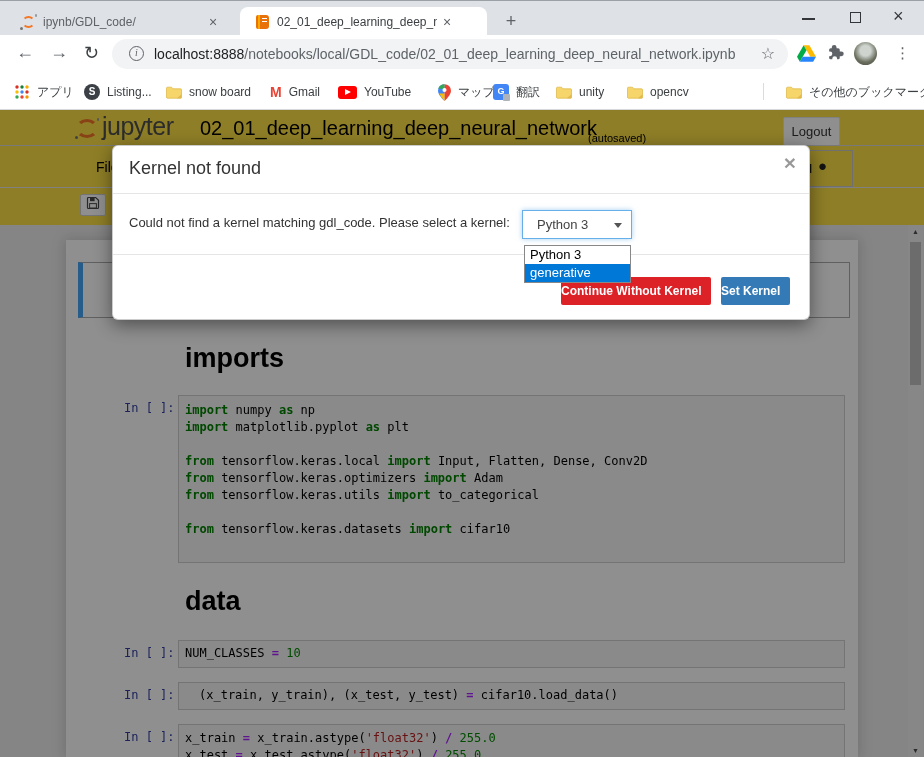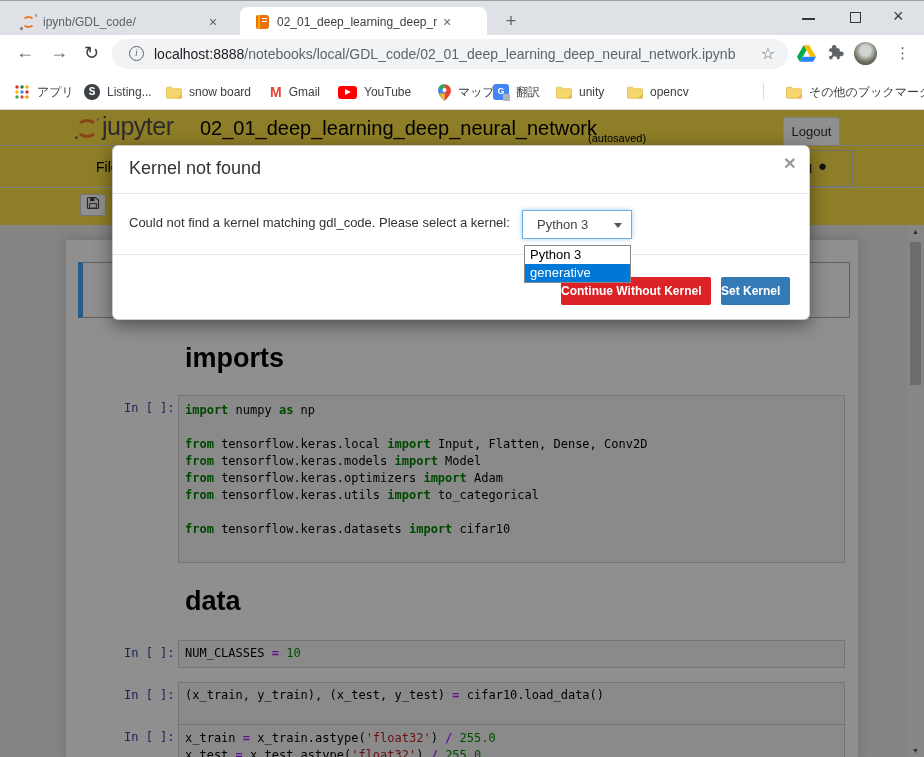--- a/index.html
+++ b/index.html
@@ -68,21 +68,21 @@
   .jp-selcell{position:absolute;left:78px;top:152px;width:772px;height:56px;background:#fff;border:1px solid #ababab;border-left:5px solid #42A5F5;box-sizing:border-box;cursor:pointer}
   .jp-h1{position:absolute;font-size:27px;font-weight:bold;color:#000;font-family:"Liberation Sans",sans-serif}
   .h1-imports{left:185px;top:233px}
   .h1-data{left:185px;top:476px}
   .prompt{position:absolute;font-family:"DejaVu Sans Mono",monospace;font-size:12px;color:#303F9F;white-space:pre}
   .p1{left:124px;top:291px}.p2{left:124px;top:536px}.p3{left:124px;top:578px}.p4{left:124px;top:620px}
   .cm{position:absolute;left:178px;width:667px;background:#f7f7f7;border:1px solid #cfcfcf;box-sizing:border-box;font-family:"DejaVu Sans Mono",monospace;font-size:12px;color:#000;cursor:text}
   .cm .cl{height:17px;line-height:17px;white-space:pre}
   .cm1{top:285px;height:168px;padding:6px 6px}
   .cm2{top:530px;height:28px;padding:4px 6px}
-  .cm3{top:572px;height:43px;padding:4px 6px}
+  .cm3{top:572px;height:28px;padding:4px 20px}
   .cm4{top:614px;height:44px;padding:5px 6px}
   .kw{color:#008000;font-weight:bold}
   .op{color:#AA22FF;font-weight:bold}
   .num{color:#080}
   .str{color:#BA2121}
   .pl{color:#000}
   
   .sbar{position:absolute;left:908px;top:115px;width:15px;height:532px;background:#f1f1f1}
   .sb-btn{position:absolute;left:0;width:15px;height:13px;font-size:7px;color:#4f4f4f;text-align:center;line-height:13px;cursor:pointer}
   .sb-up{top:0}.sb-down{bottom:0}
@@ -242,23 +242,23 @@
     </svg>
   </span>
   <div class="jp-site"></div>
   <div class="jp-container"></div>
   <div class="jp-selcell"></div>
 
   <div class="jp-h1 h1-imports">imports</div>
   <div class="prompt p1">In [ ]:</div>
   <div class="cm cm1">
       <div class="cl"><span class="kw">import</span><span class="pl"> numpy </span><span class="kw">as</span><span class="pl"> np</span></div>
+      <div class="cl"><span class="kw">import</span><span class="pl"> matplotlib.pyplot </span><span class="kw">as</span><span class="pl"> plt</span></div>
       <div class="cl">&nbsp;</div>
       <div class="cl"><span class="kw">from</span><span class="pl"> tensorflow.keras.local </span><span class="kw">import</span><span class="pl"> Input, Flatten, Dense, Conv2D</span></div>
-      <div class="cl"><span class="kw">from</span><span class="pl"> tensorflow.keras.models </span><span class="kw">import</span><span class="pl"> Model</span></div>
       <div class="cl"><span class="kw">from</span><span class="pl"> tensorflow.keras.optimizers </span><span class="kw">import</span><span class="pl"> Adam</span></div>
       <div class="cl"><span class="kw">from</span><span class="pl"> tensorflow.keras.utils </span><span class="kw">import</span><span class="pl"> to_categorical</span></div>
       <div class="cl">&nbsp;</div>
       <div class="cl"><span class="kw">from</span><span class="pl"> tensorflow.keras.datasets </span><span class="kw">import</span><span class="pl"> cifar10</span></div>
     </div>
 
   <div class="jp-h1 h1-data">data</div>
   <div class="prompt p2">In [ ]:</div>
   <div class="cm cm2">
       <div class="cl"><span class="pl">NUM_CLASSES </span><span class="op">=</span><span class="pl"> </span><span class="num">10</span></div>

